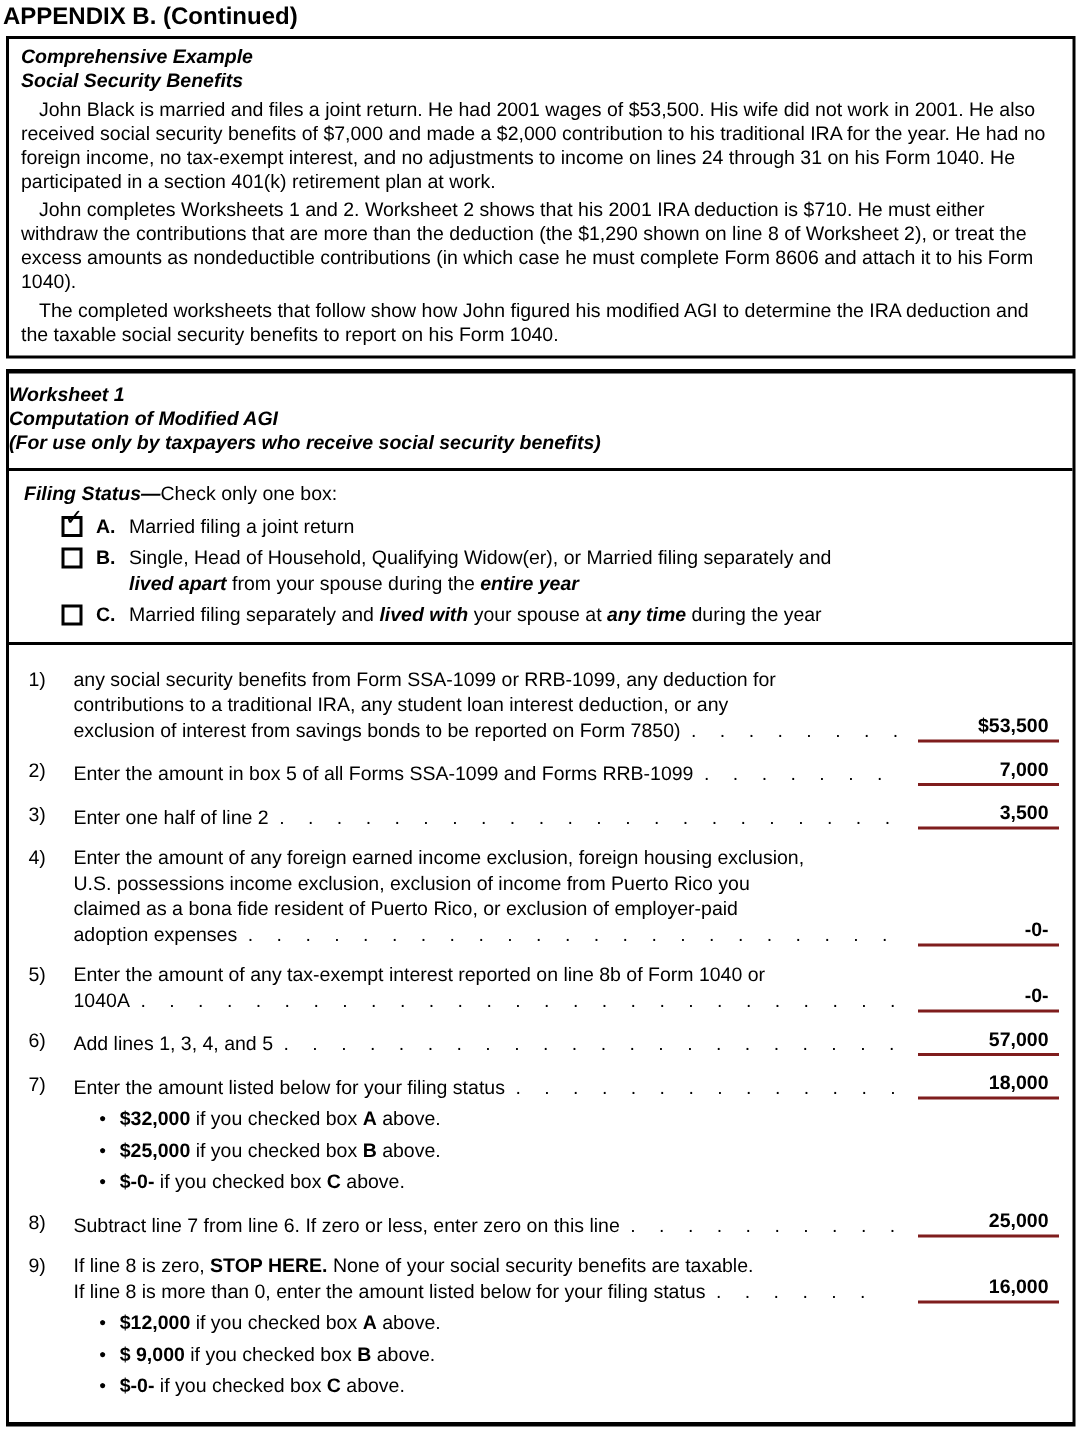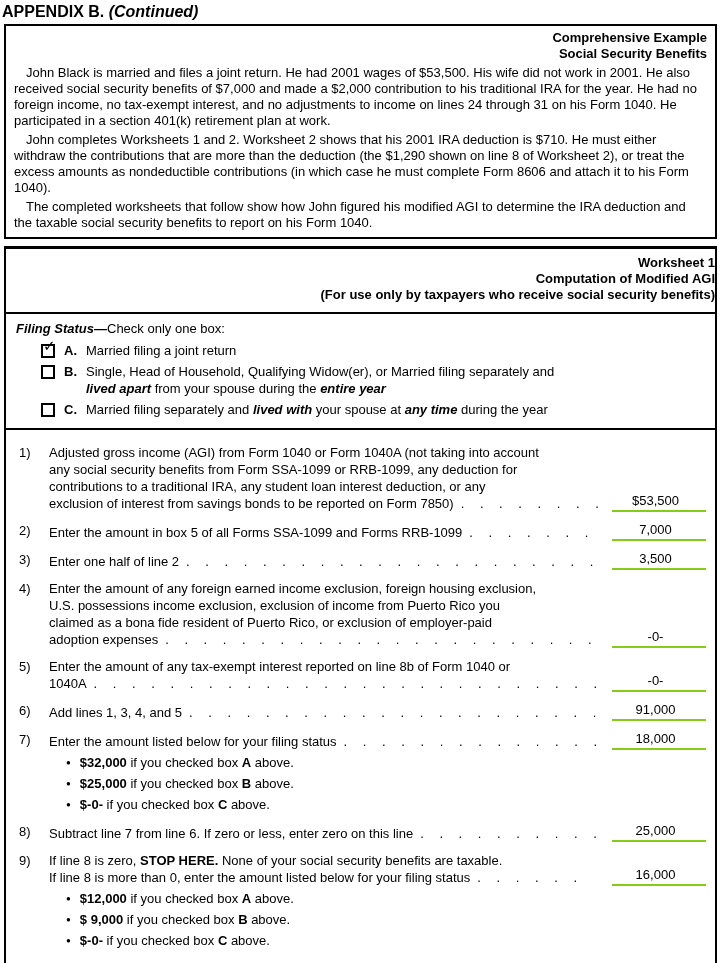--- a/index.html
+++ b/index.html
@@ -4,45 +4,45 @@
 <style>
   * { box-sizing: border-box; }
   html, body { margin: 0; padding: 0; }
   body {
     width: 721px; height: 963px; overflow: hidden;
     background: #ffffff; color: #000000;
     font-family: "Liberation Sans", "DejaVu Sans", sans-serif;
     font-size: 13px;
   }
   .page-title { font-size: 16px; font-weight: bold; padding: 3px 0 3px 2px; }
-  .cont { font-style: italic; }
+  .cont { }
 
   .box1 { border: 2px solid #000; margin: 0 4px 7px 4px; padding: 4px 8px 6px 8px; }
-  .center-bold div { text-align: right; font-weight: bold; line-height: 16px; }
+  .center-bold div { text-align: left; font-weight: bold; line-height: 16px; font-style: italic; }
   .para { margin: 3px 0 0 0; line-height: 16px; text-indent: 12px; }
 
   .box2 { border: 2px solid #000; border-top-width: 3px; border-bottom-width: 3px; margin: 0 4px; }
   .ws-header { padding: 6px 0 9px 0; border-bottom: 2px solid #000; }
 
   .filing { padding: 6px 10px 10px 10px; border-bottom: 2px solid #000; }
   .filing-title { line-height: 18px; }
   .bi { font-weight: bold; font-style: italic; }
   .b { font-weight: bold; }
   .opt { display: flex; margin-top: 4px; line-height: 17px; }
   .cb { flex: none; width: 14px; height: 14px; border: 2px solid #000; margin-left: 25px; position: relative; top: 2px; background: #fff; }
   .check { position: absolute; left: 0px; top: -8px; font-size: 15px; line-height: 15px; }
   .opt-letter { flex: none; font-weight: bold; margin: 0 9px; }
 
   .lines { padding: 14px 9px 6px 13px; }
   .item { display: flex; margin-bottom: 10px; }
   .num { flex: none; width: 30px; line-height: 17px; }
   .ibody { flex: 1; min-width: 0; }
   .top { display: flex; align-items: flex-end; }
   .itext { flex: 1; min-width: 0; overflow: hidden; white-space: nowrap; line-height: 17px; }
-  .amt { flex: none; width: 94px; margin-left: 8px; border-bottom: 2px solid #84cc16; text-align: center; padding: 0 7px 2px 0; line-height: 15px; }
+  .amt { flex: none; width: 94px; margin-left: 8px; border-bottom: 2px solid #7f1d1d; text-align: right; padding: 0 7px 2px 0; line-height: 15px; font-weight: bold; }
   .dots { margin-left: 7px; letter-spacing: 3px; word-spacing: 6px; }
   .bullets { margin-top: 4px; }
   .bullet { line-height: 17px; margin-top: 4px; padding-left: 17px; }
   .bdot { font-size: 8px; vertical-align: 2px; margin-right: 9px; }
 </style>
 </head>
 <body>
 
 <div>
 
@@ -99,21 +99,20 @@
       </div>
     </div>
 
     <div class="lines">
 
       <div class="item">
         <div class="num">1)</div>
         <div class="ibody">
           <div class="top">
             <div class="itext">
-              <div>Adjusted gross income (AGI) from Form 1040 or Form 1040A (not taking into account</div>
               <div>any social security benefits from Form SSA-1099 or RRB-1099, any deduction for</div>
               <div>contributions to a traditional IRA, any student loan interest deduction, or any</div>
               <div><span>exclusion of interest from savings bonds to be reported on Form 7850)</span><span class="dots">. . . . . . . .</span></div>
             </div>
             <div class="amt">$53,500</div>
           </div>
         </div>
       </div>
 
       <div class="item">
@@ -168,21 +167,21 @@
         </div>
       </div>
 
       <div class="item">
         <div class="num">6)</div>
         <div class="ibody">
           <div class="top">
             <div class="itext">
               <div><span>Add lines 1, 3, 4, and 5</span><span class="dots">. . . . . . . . . . . . . . . . . . . . . . . . . . .</span></div>
             </div>
-            <div class="amt">91,000</div>
+            <div class="amt">57,000</div>
           </div>
         </div>
       </div>
 
       <div class="item">
         <div class="num">7)</div>
         <div class="ibody">
           <div class="top">
             <div class="itext">
               <div><span>Enter the amount listed below for your filing status</span><span class="dots">. . . . . . . . . . . . . . . . .</span></div>

